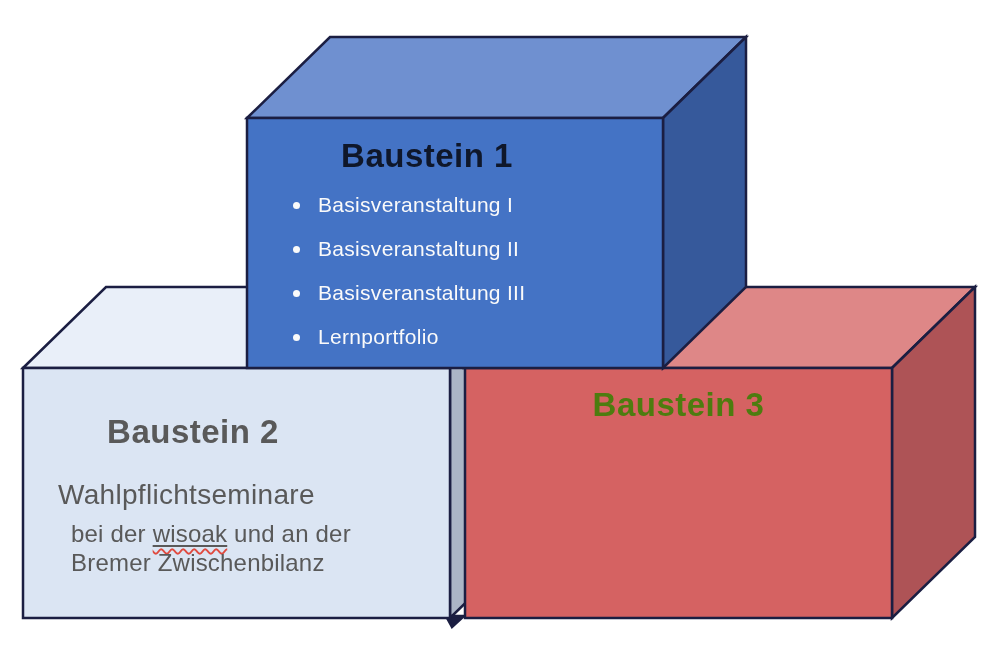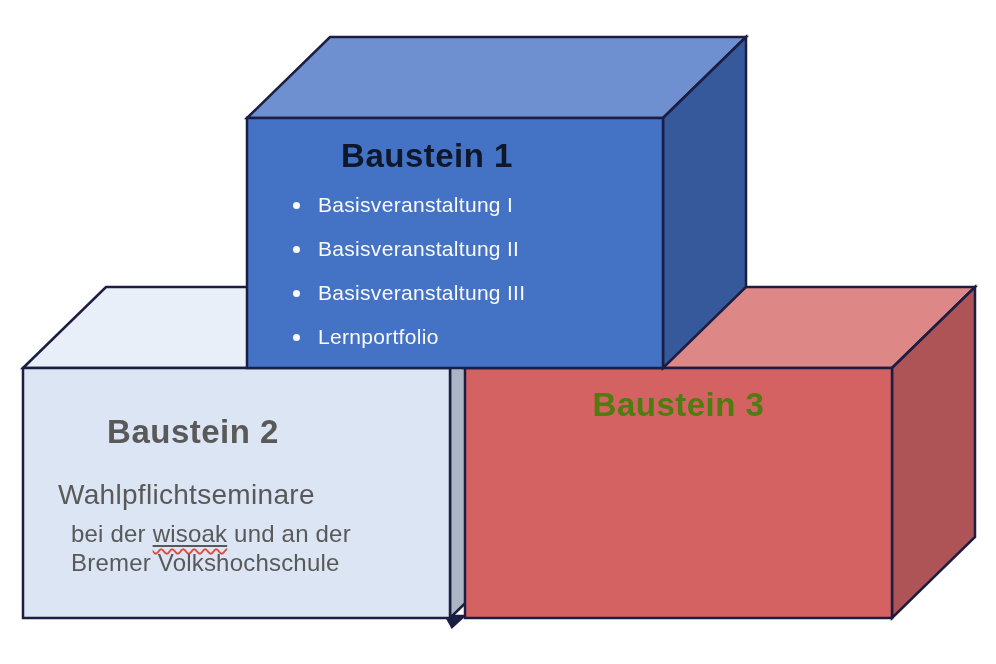--- a/index.html
+++ b/index.html
@@ -101,17 +101,17 @@
   <ul class="bullets list-1">
     <li>Basisveranstaltung I</li>
     <li>Basisveranstaltung II</li>
     <li>Basisveranstaltung III</li>
     <li>Lernportfolio</li>
   </ul>
 
   <p class="txt box-title title-2">Baustein 2</p>
   <p class="txt b2-line1">Wahlpflichtseminare</p>
   <p class="txt b2-line23"><span>bei der </span><span class="squiggle"><span class="plainline">wisoak</span></span><span> und an der</span><br>
-    <span>Bremer Volkshochschule</span></p>
+    <span>Bremer Zwischenbilanz</span></p>
 
   <p class="txt box-title title-3">Baustein 3</p>
 
 </div>
 
 </body></html>

